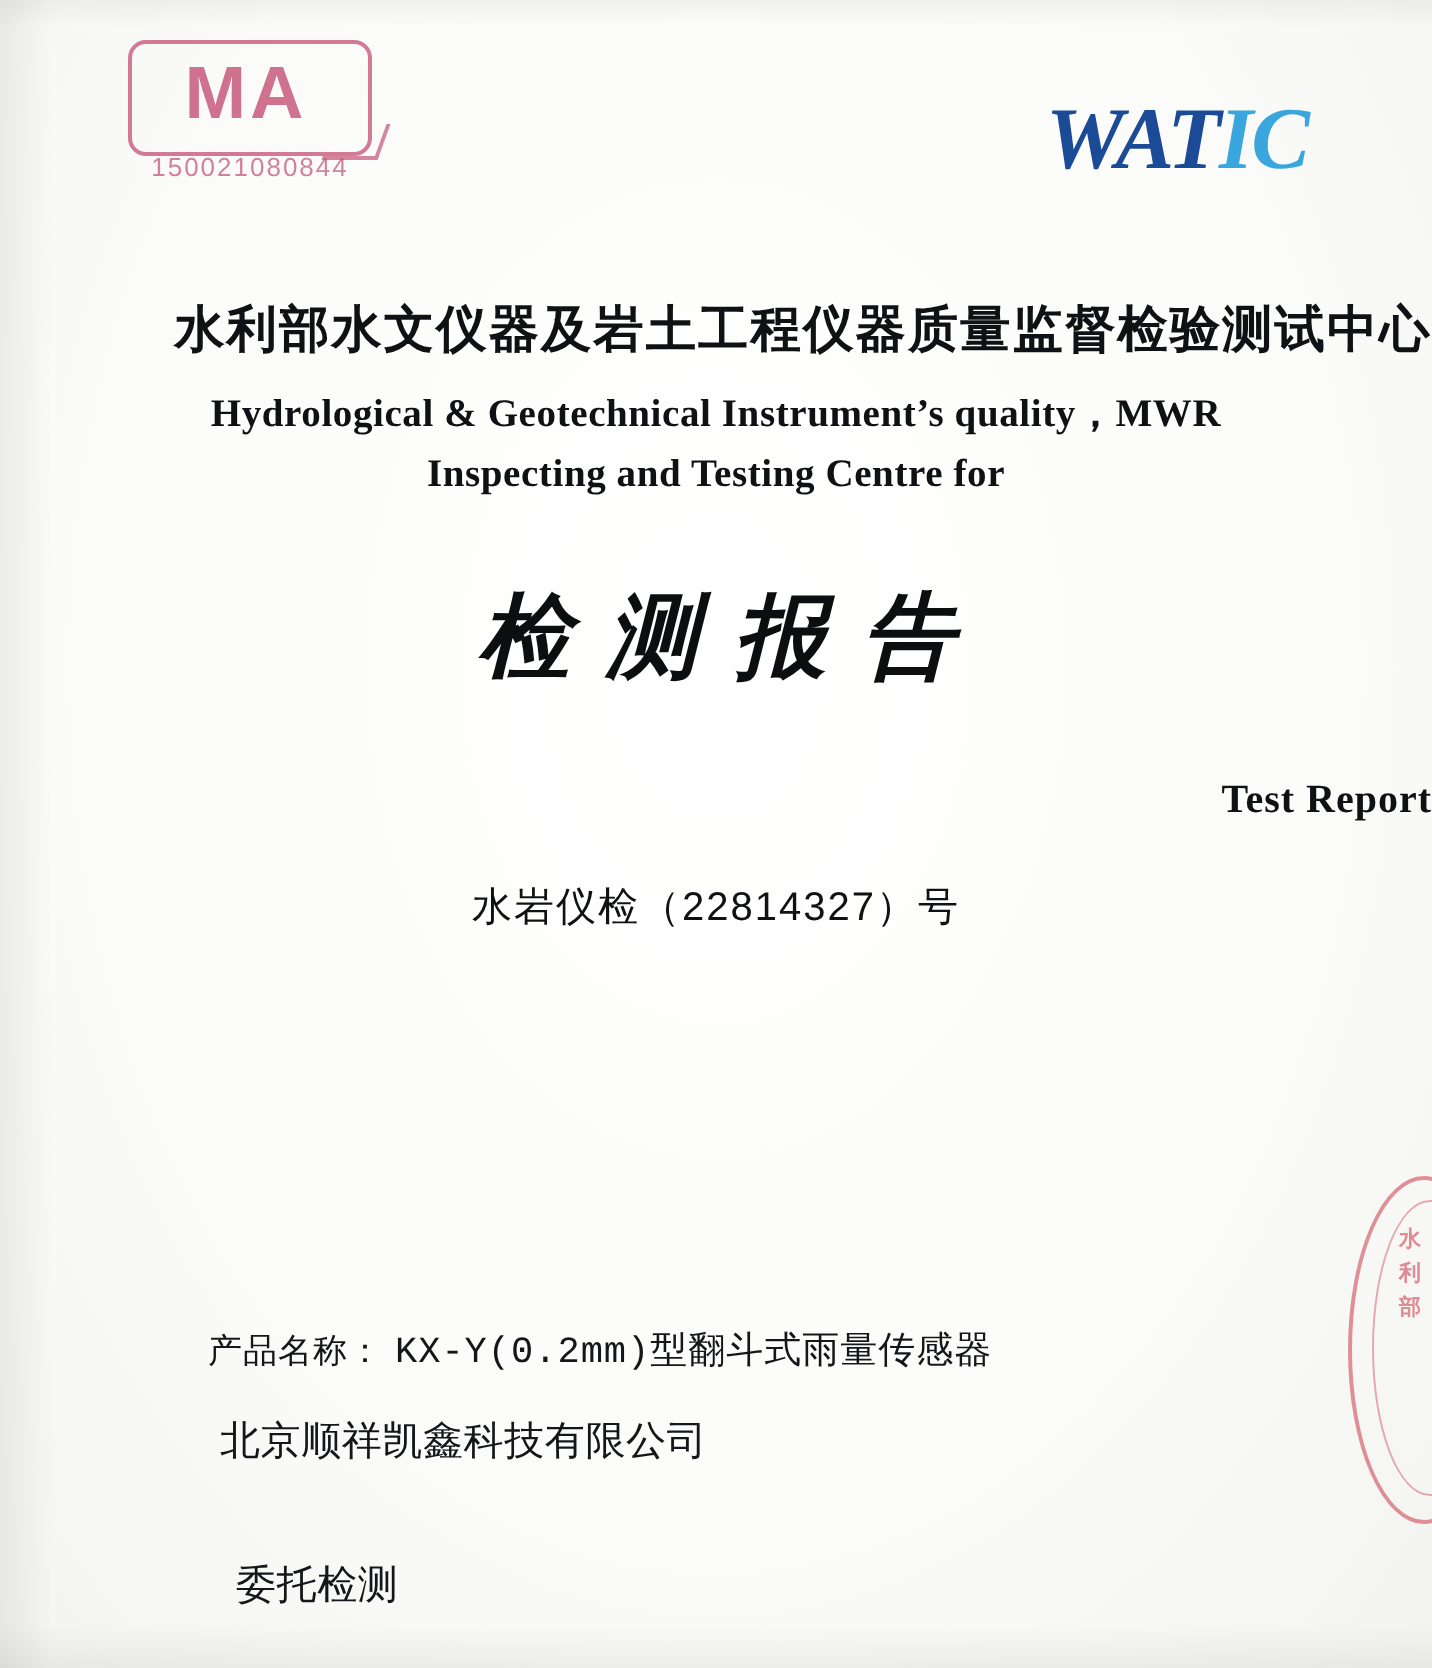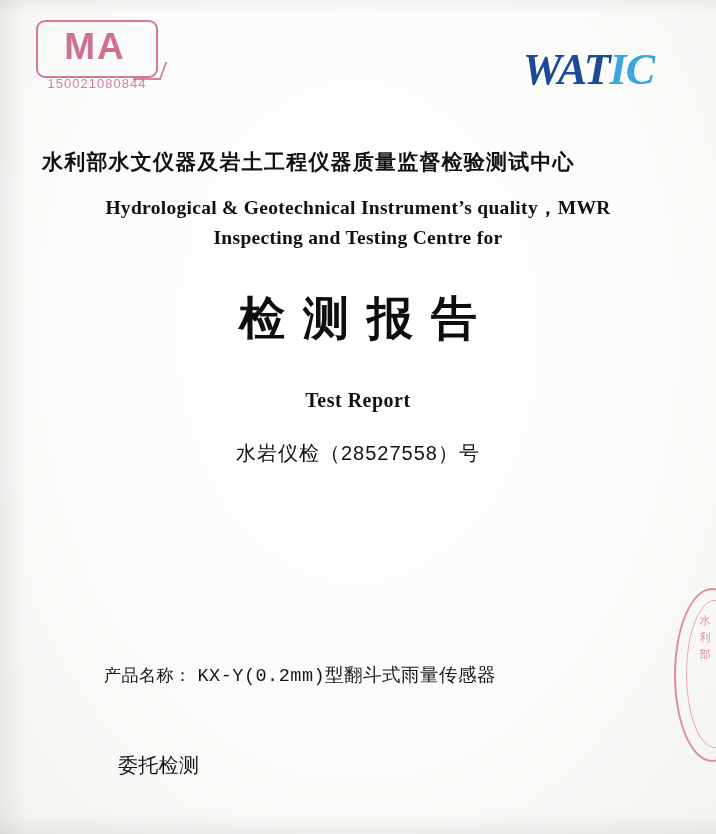--- a/index.html
+++ b/index.html
@@ -19,21 +19,21 @@
   .page {
     position: absolute;
     inset: 0;
     background:
       radial-gradient(ellipse at 50% 40%, #ffffff 0%, #fbfbf9 60%, #f3f3f0 100%);
   }
 
   
   .cma-seal {
     position: absolute;
-    left: 32px;
+    left: 60px;
     top: 18px;
     width: 130px;
     height: 88px;
   }
   .cma-box {
     position: absolute;
     left: 4px;
     top: 2px;
     width: 118px;
     height: 54px;
@@ -95,27 +95,26 @@
     white-space: nowrap;
   }
   .watic-logo .accent { color: #3aa6de; }
 
   
   .org-cn {
     position: absolute;
     left: 0;
     right: 0;
     top: 148px;
-    text-align: left;
-    font-family: "Liberation Sans", sans-serif;
-    font-size: 21px;
+    text-align: right;
+    font-family: "Liberation Sans", sans-serif;
+    font-size: 25px;
     font-weight: bold;
     letter-spacing: 1.2px;
     color: #101114;
-    margin-left: 42px;
   }
   .org-en {
     position: absolute;
     left: 0;
     right: 0;
     top: 193px;
     text-align: center;
     font-family: "Liberation Serif", serif;
     font-weight: bold;
     font-size: 19.5px;
@@ -130,27 +129,28 @@
     left: 0;
     right: 0;
     top: 288px;
     text-align: center;
     font-family: "Liberation Sans", sans-serif;
     font-size: 46px;
     font-weight: bold;
     letter-spacing: 18px;
     text-indent: 18px;
     color: #0d0e10;
+    font-style: italic;
   }
   .title-en {
     position: absolute;
     left: 0;
     right: 0;
     top: 389px;
-    text-align: center;
+    text-align: right;
     font-family: "Liberation Serif", serif;
     font-weight: bold;
     font-size: 20px;
     letter-spacing: .5px;
     color: #101114;
   }
   .report-no {
     position: absolute;
     left: 0;
     right: 0;
@@ -188,20 +188,21 @@
     right: 2px;
     top: 612px;
     width: 18px;
     font-family: "Liberation Sans", sans-serif;
     font-size: 11px;
     line-height: 17px;
     color: #d04a58;
     opacity: .62;
     text-align: center;
     letter-spacing: 0;
+    font-weight: bold;
   }
 
   
   .fields {
     position: absolute;
     left: 104px;
     top: 662px;
     right: 40px;
   }
   .field-row {
@@ -278,34 +279,35 @@
   </div>
 
   <div class="org-cn">水利部水文仪器及岩土工程仪器质量监督检验测试中心</div>
   <div class="org-en">
     <div>Hydrological &amp; Geotechnical Instrument’s quality，MWR</div>
     <div>Inspecting and Testing Centre for</div>
   </div>
 
   <div class="title-cn">检测报告</div>
   <div class="title-en">Test Report</div>
-  <div class="report-no">水岩仪检（28527558）号</div>
+  <div class="report-no">水岩仪检（22814327）号</div>
 
   <div class="edge-seal"></div>
   <div class="edge-seal-inner"></div>
   <div class="edge-seal-glyphs">水利部</div>
 
   <div class="fields">
 
     <div class="field-row">
       <span class="field-label">产品名称：</span>
       <span class="field-value mono">KX-Y(0.2mm)型翻斗式雨量传感器</span>
     </div>
 
     <div class="field-row">
+      <span class="field-value">北京顺祥凯鑫科技有限公司</span>
     </div>
 
     <div class="field-row">
       <span class="field-value spaced">委托检测</span>
     </div>
 
 
   </div>
 
 </div>

